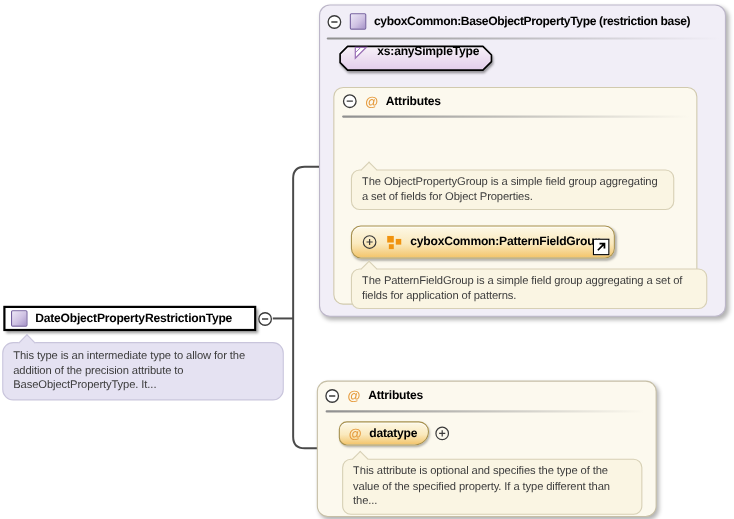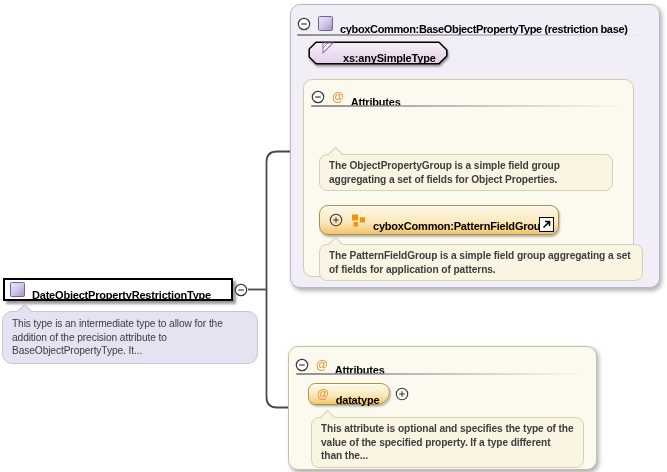--- a/index.html
+++ b/index.html
@@ -1,34 +1,34 @@
 <!DOCTYPE html>
 <html><head>
 <meta charset="utf-8">
 <style>
   html,body{margin:0;padding:0;background:#fff;}
   .canvas{position:relative;width:667px;height:472px;background:#ffffff;
           font-family:"Liberation Sans","DejaVu Sans",sans-serif;overflow:hidden;}
   .abs{position:absolute;box-sizing:border-box;}
   .row{display:flex;align-items:center;}
-  .lbl{font-size:11px;font-weight:bold;color:#000;white-space:nowrap;letter-spacing:-0.2px;margin-top:11px;}
+  .lbl{font-size:11px;font-weight:bold;color:#000;white-space:nowrap;letter-spacing:-0.2px;}
   .desc{font-size:10.2px;color:#3d3d3d;line-height:13.6px;letter-spacing:-0.1px;}
   .ctIcon{width:13px;height:13px;border:1px solid #75619f;border-radius:1.5px;flex:0 0 13px;
           background:linear-gradient(135deg,#ece6f6 0%,#cfc2e3 55%,#a794c9 100%);}
   .sep{height:2px;background:linear-gradient(to right,#8f8f8f,rgba(143,143,143,0));border-radius:1px;}
   .panel{background:#f1eef7;border:1px solid #bcb6c9;border-radius:10px;
          box-shadow:2px 2.5px 4px rgba(0,0,0,0.30);}
   .creamBox{background:#fcf9ee;border:1px solid #d1caae;border-radius:9px;}
   .creamPanel{background:#fcf9ee;border:1px solid #c6bfa6;border-radius:10px;
               box-shadow:2px 2.5px 4px rgba(0,0,0,0.30);}
   .gbadge{background:linear-gradient(to bottom,#fdf8e6 0%,#fae9bd 55%,#f3c56c 100%);
           border:1px solid #a7914f;border-radius:9px;
           box-shadow:1px 1.5px 2px rgba(0,0,0,0.28), inset 0 1px 0 rgba(255,255,255,0.75);
           display:flex;align-items:center;gap:8px;padding:0 9px;}
-  .callout{background:#faf5e3;border:1px solid #d7d0b5;border-radius:8px;padding:4px 9px;font-weight:bold;}
+  .callout{background:#faf5e3;border:1px solid #d7d0b5;border-radius:8px;padding:4px 9px;}
   .lavNote{background:#e5e2f2;border:1px solid #c9c5dc;border-radius:10px;padding:5px 9px;}
   .tri{position:absolute;width:10px;height:10px;transform:rotate(45deg);
        border-style:solid;border-width:1.5px 0 0 1.5px;top:-6px;}
   .tri.cream{background:#faf5e3;border-color:#d7d0b5;}
   .tri.lav{background:#e5e2f2;border-color:#c9c5dc;}
   .at{font-size:12px;font-weight:bold;color:#e59a3c;line-height:1;}
   .linkIcon{width:13px;height:13px;border:1.5px solid #000;background:#fff;
             display:flex;align-items:center;justify-content:center;}
   .rootBox{background:#ffffff;border:2px solid #000;box-shadow:2.5px 3px 2.5px rgba(0,0,0,0.40);
            display:flex;align-items:center;gap:7px;padding:0 5px;}

